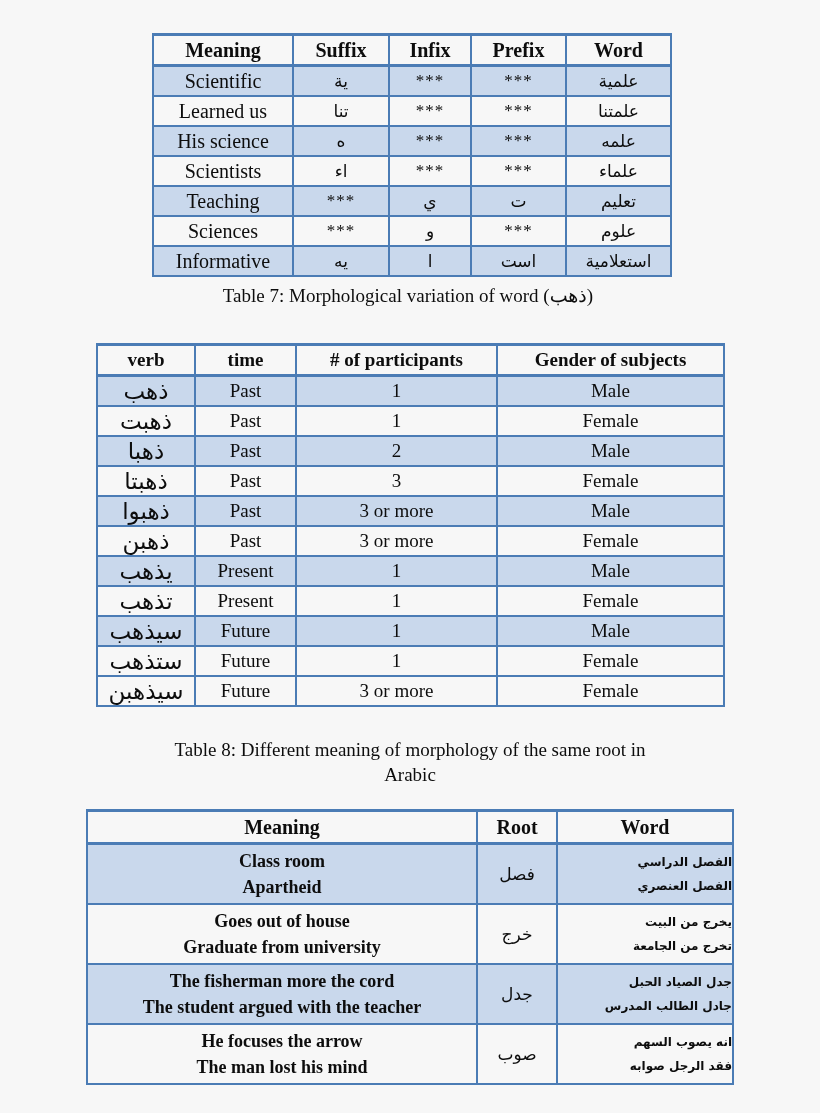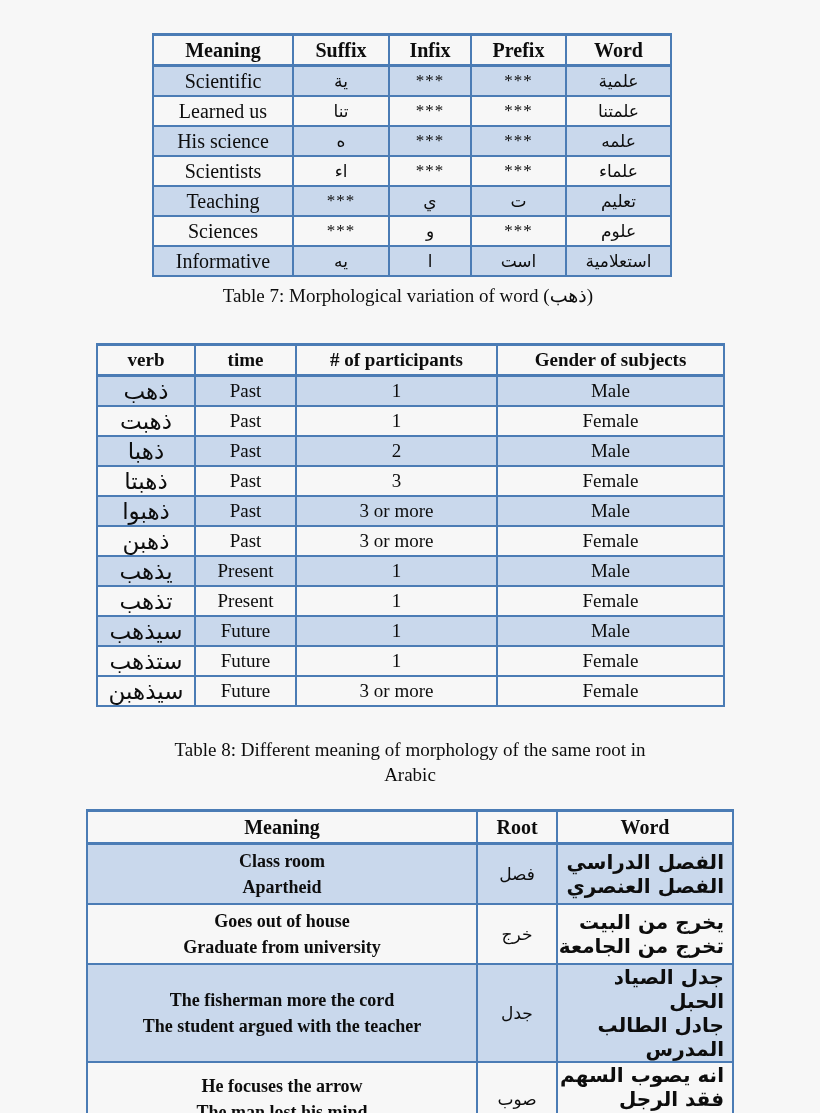--- a/index.html
+++ b/index.html
@@ -120,21 +120,21 @@
     top: 809px;
     width: 646px;
   }
   #table9 { width: 646px; }
   #table9 th { height: 30px; font-size: 20px; }
   #table9 td { height: 58px; font-size: 18px; font-weight: bold; }
   #table9 .c-meaning { width: 390px; }
   #table9 .c-root    { width: 80px; }
   #table9 .c-word    { width: 176px; }
   #table9 td.rootcell { font-size: 17px; font-weight: normal; }
-  #table9 td.wordcell { font-size: 20px; text-align: right; padding-right: 8px; }
+  #table9 td.wordcell { font-size: 12px; text-align: right; }
   #table9 .line { display: block; line-height: 24px; }
   #table9 td.meaningcell .line { line-height: 26px; }
 </style>
 </head>
 <body>
 
 <div class="page">
 
   <div id="table7-wrap">
     <table class="tbl" id="table7">

